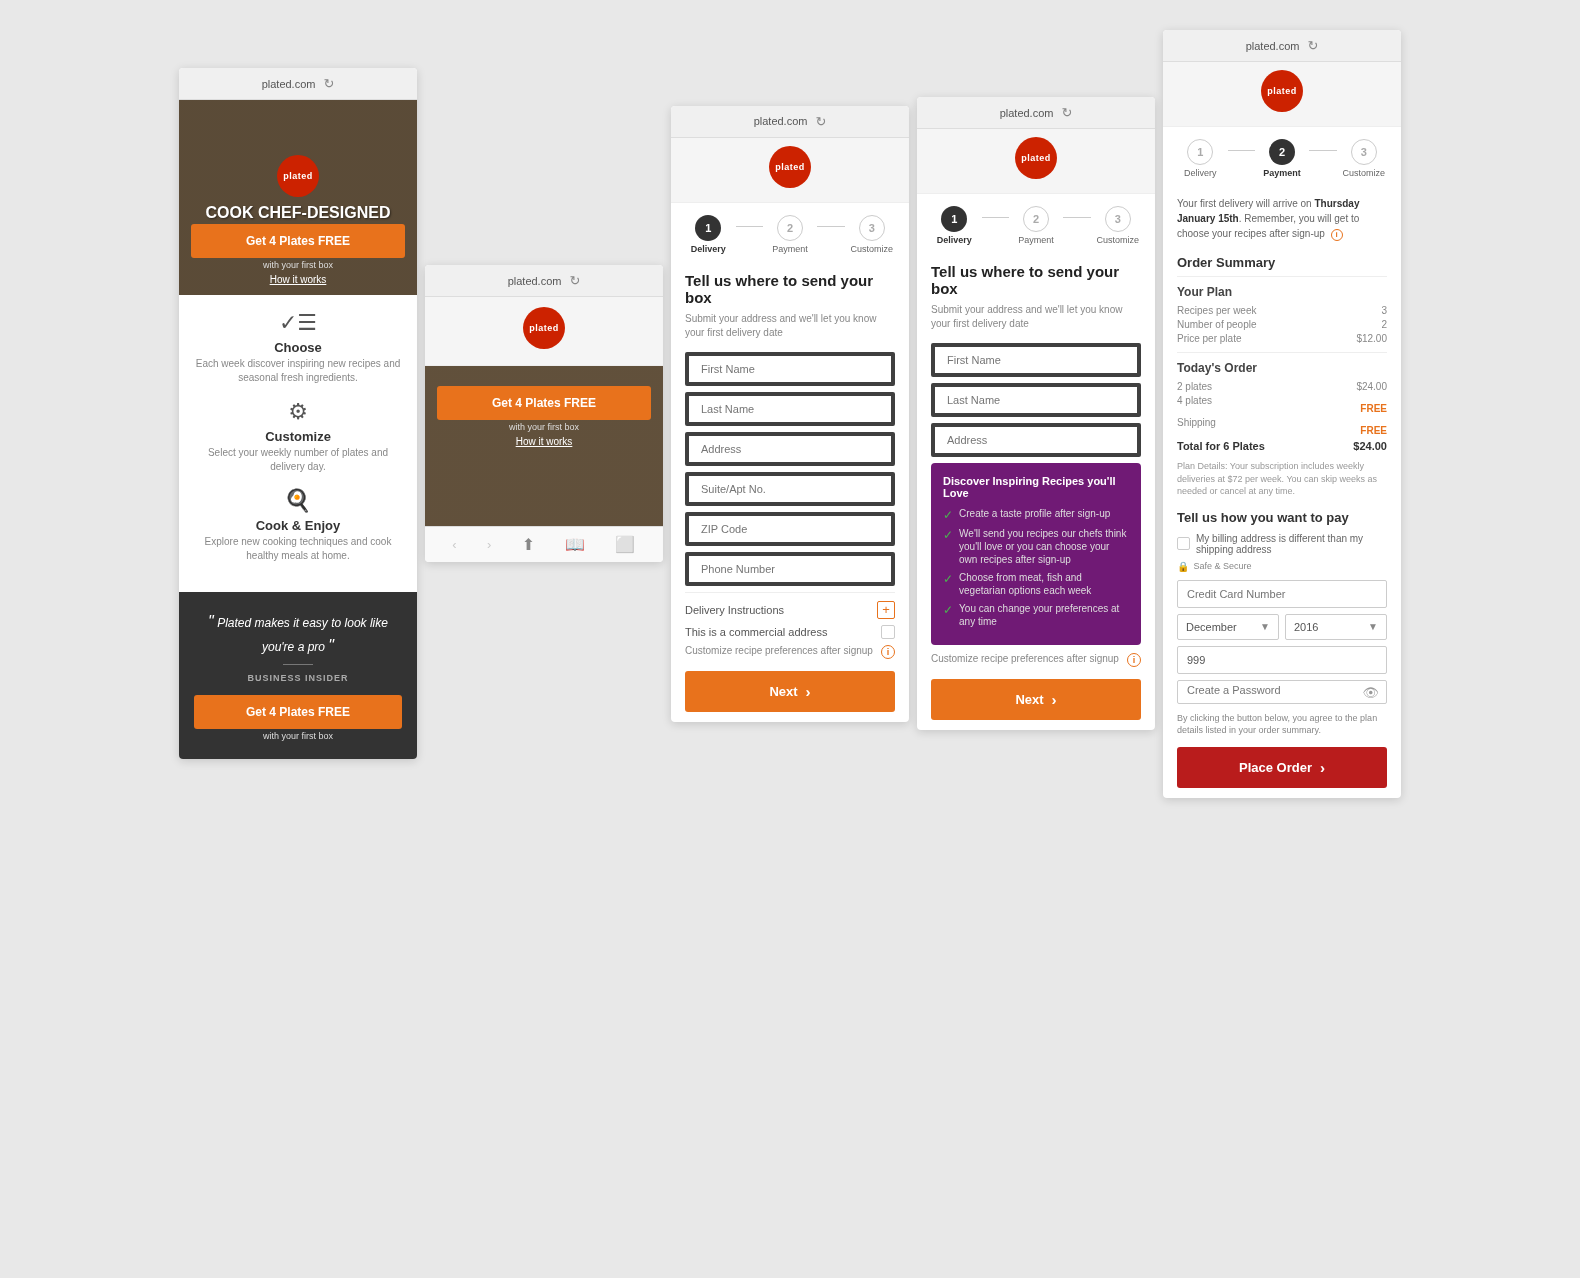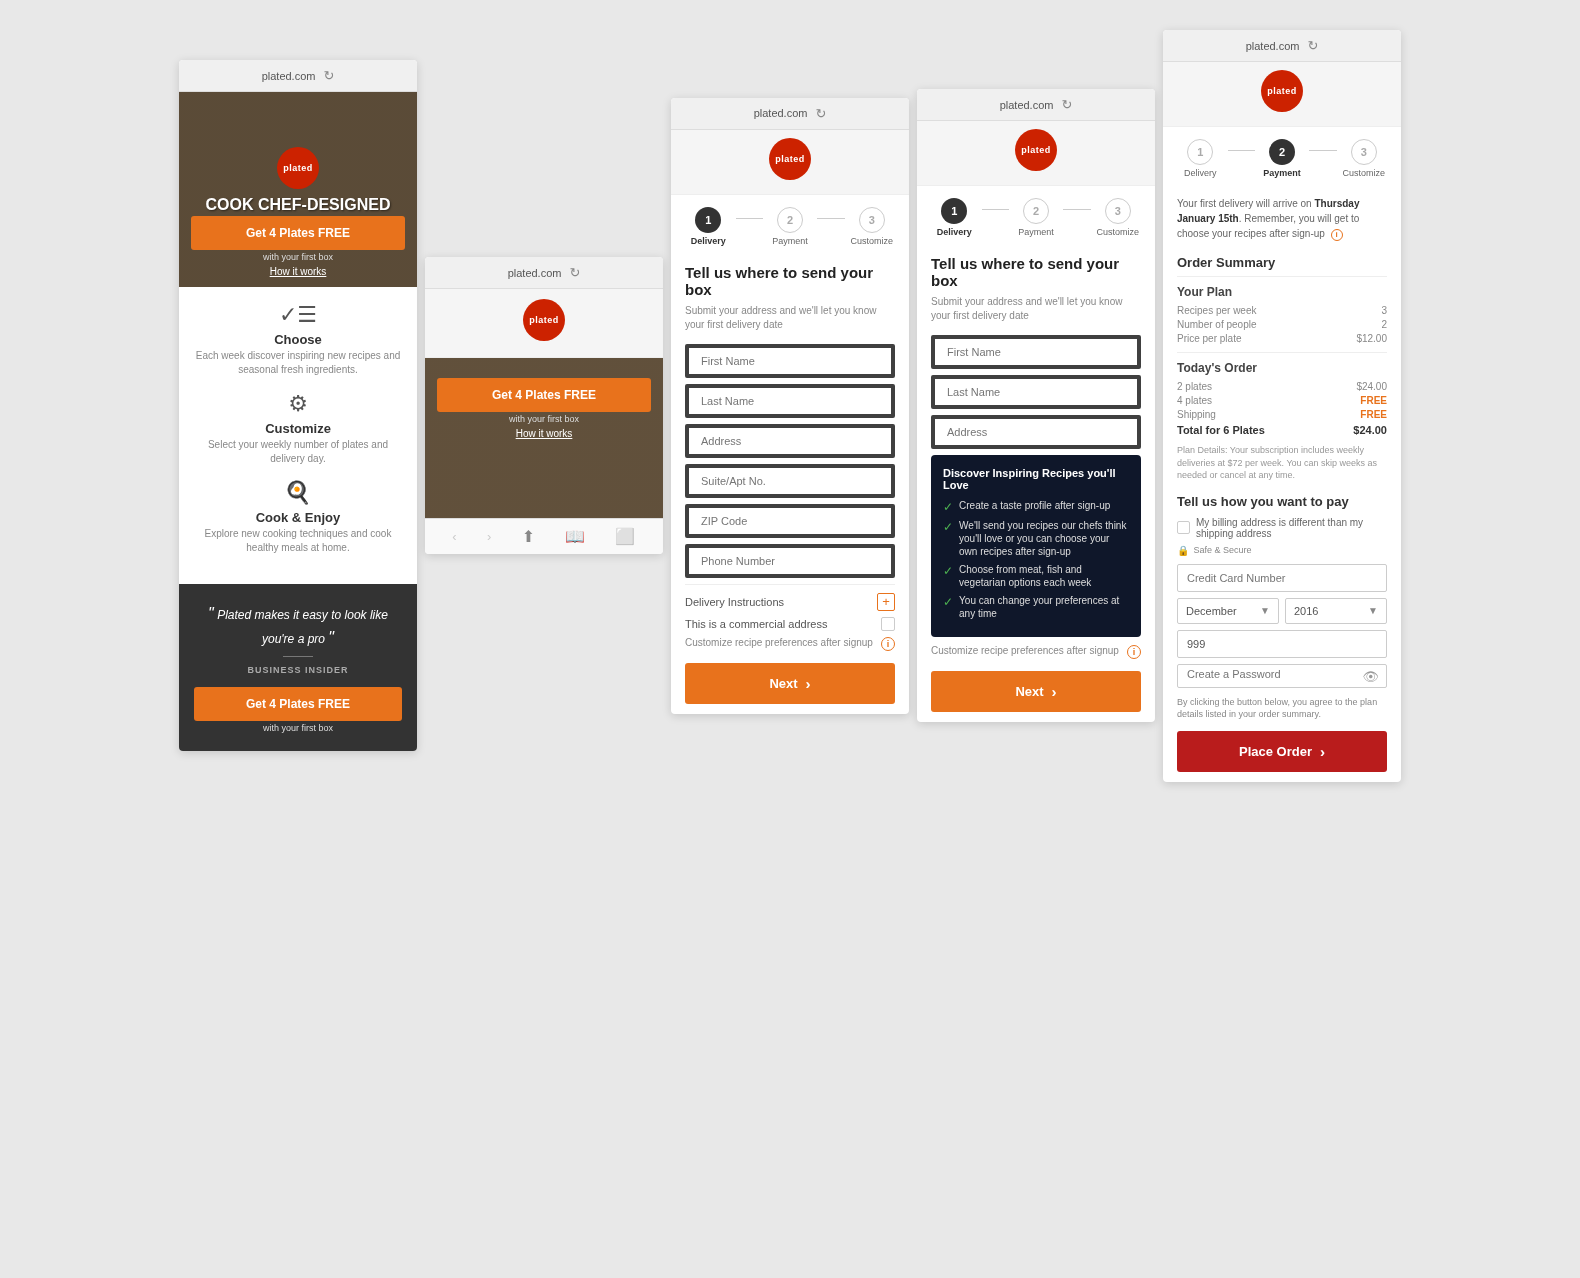--- a/index.html
+++ b/index.html
@@ -364,21 +364,21 @@
       align-items: center;
       justify-content: center;
       gap: 8px;
     }
     .btn-arrow {
       font-size: 15px;
     }
 
     
     .tooltip-popup {
-      background: #0f172a;
+      background: #701a75;
       border-radius: 4px;
       padding: 12px;
       margin-bottom: 8px;
       position: relative;
     }
     .tooltip-title {
       font-size: 11px;
       font-weight: bold;
       color: white;
       margin-bottom: 8px;
@@ -464,20 +464,21 @@
       font-size: 10px;
       color: #888;
     }
     .order-val {
       font-size: 10px;
       color: #888;
     }
     .order-val.free {
       color: #e8721c;
       font-weight: bold;
+      margin-top: 8px;
     }
     .total-row {
       display: flex;
       justify-content: space-between;
       margin-top: 4px;
     }
     .total-label {
       font-size: 11px;
       font-weight: bold;
       color: #333;

